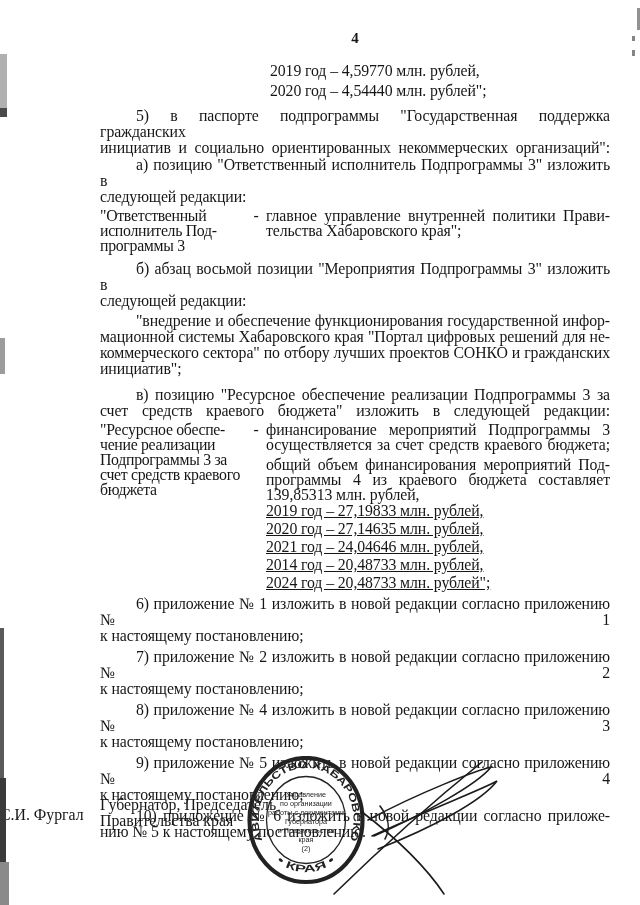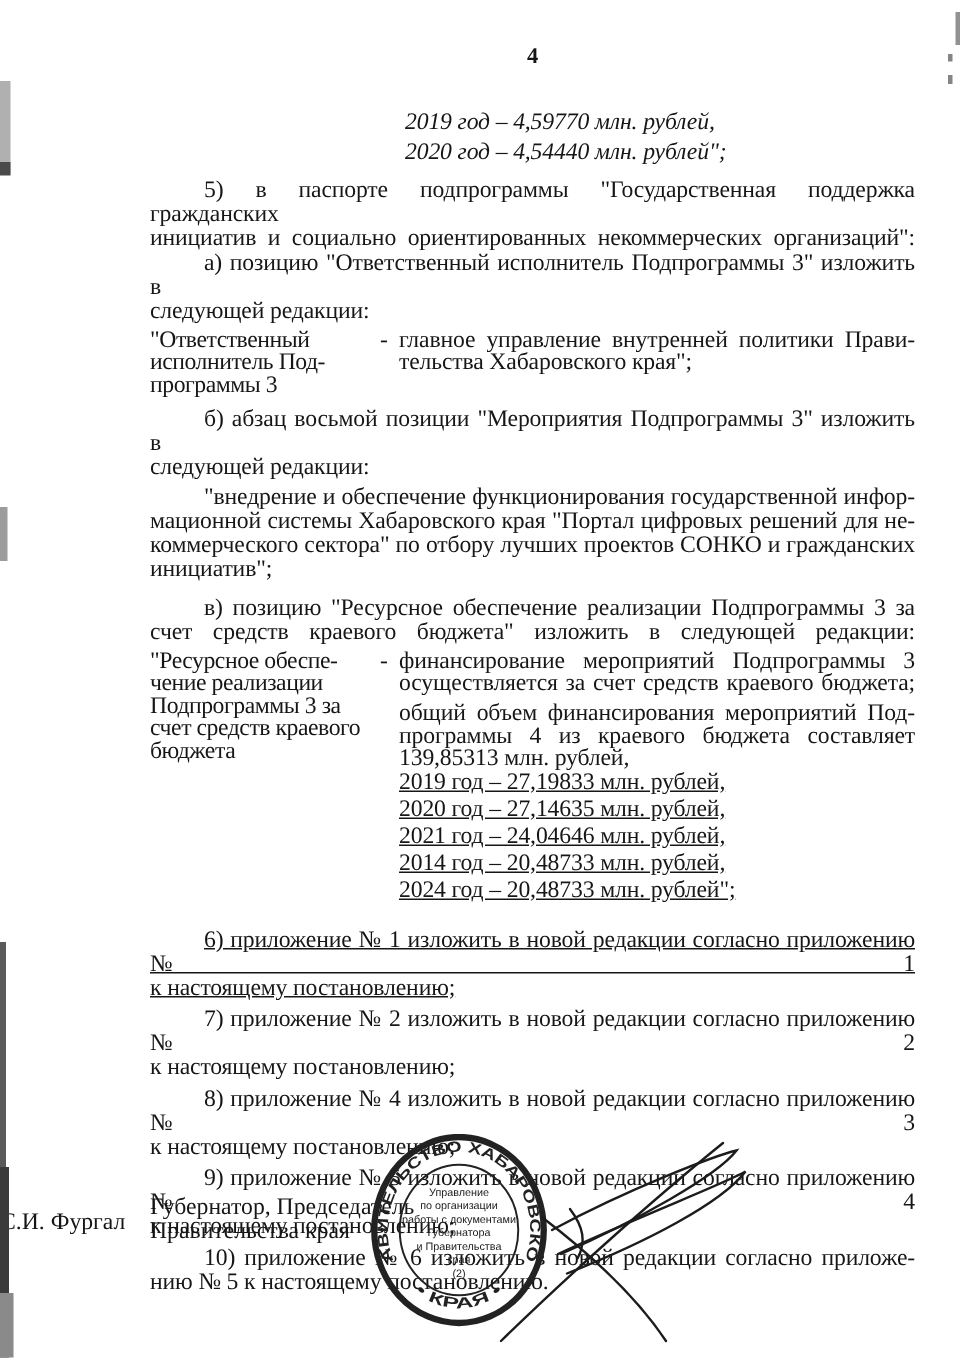--- a/index.html
+++ b/index.html
@@ -21,27 +21,27 @@
     font-size:15.8px; line-height:16px; letter-spacing:-0.1px;
   }
 
   
   .tl { text-align:justify; text-align-last:justify; }
   .tl.last { text-align-last:left; }
   .tl.ind { text-indent:36px; }
   .jall .tl.last { text-align-last:justify; }
   .plain .tl { text-align:left !important; text-align-last:auto !important; }
 
-  .topyears { margin:16px 0 0 170px; line-height:19.5px;font-style:italic; }
+  .topyears { margin:5px 0 0 170px; line-height:19.5px; }
   .p5  { margin-top:8px; }
   .pa  { margin-top:1px; }
   .pb  { margin-top:8px; }
   .quote { margin-top:4px; }
   .pv  { margin-top:10px; }
-  .p6  { margin-top:16px;text-decoration:underline; }
+  .p6  { margin-top:4px; }
   .p7,.p8,.p9,.p10 { margin-top:5px; }
 
   .tbl { display:grid; grid-template-columns:146px 20px 344px; line-height:15px; margin-top:3px; }
   .term { letter-spacing:-0.3px; }
   .dashcell { text-align:center; }
   .def2 { margin-top:5px; }
   .ylabel { margin-top:4px; padding-left:18px; line-height:16px; }
   .ylist { line-height:18px;text-decoration:underline; }
 
   .sig-left { position:absolute; left:100px; top:797px; font-size:15.8px; line-height:15.5px; }

